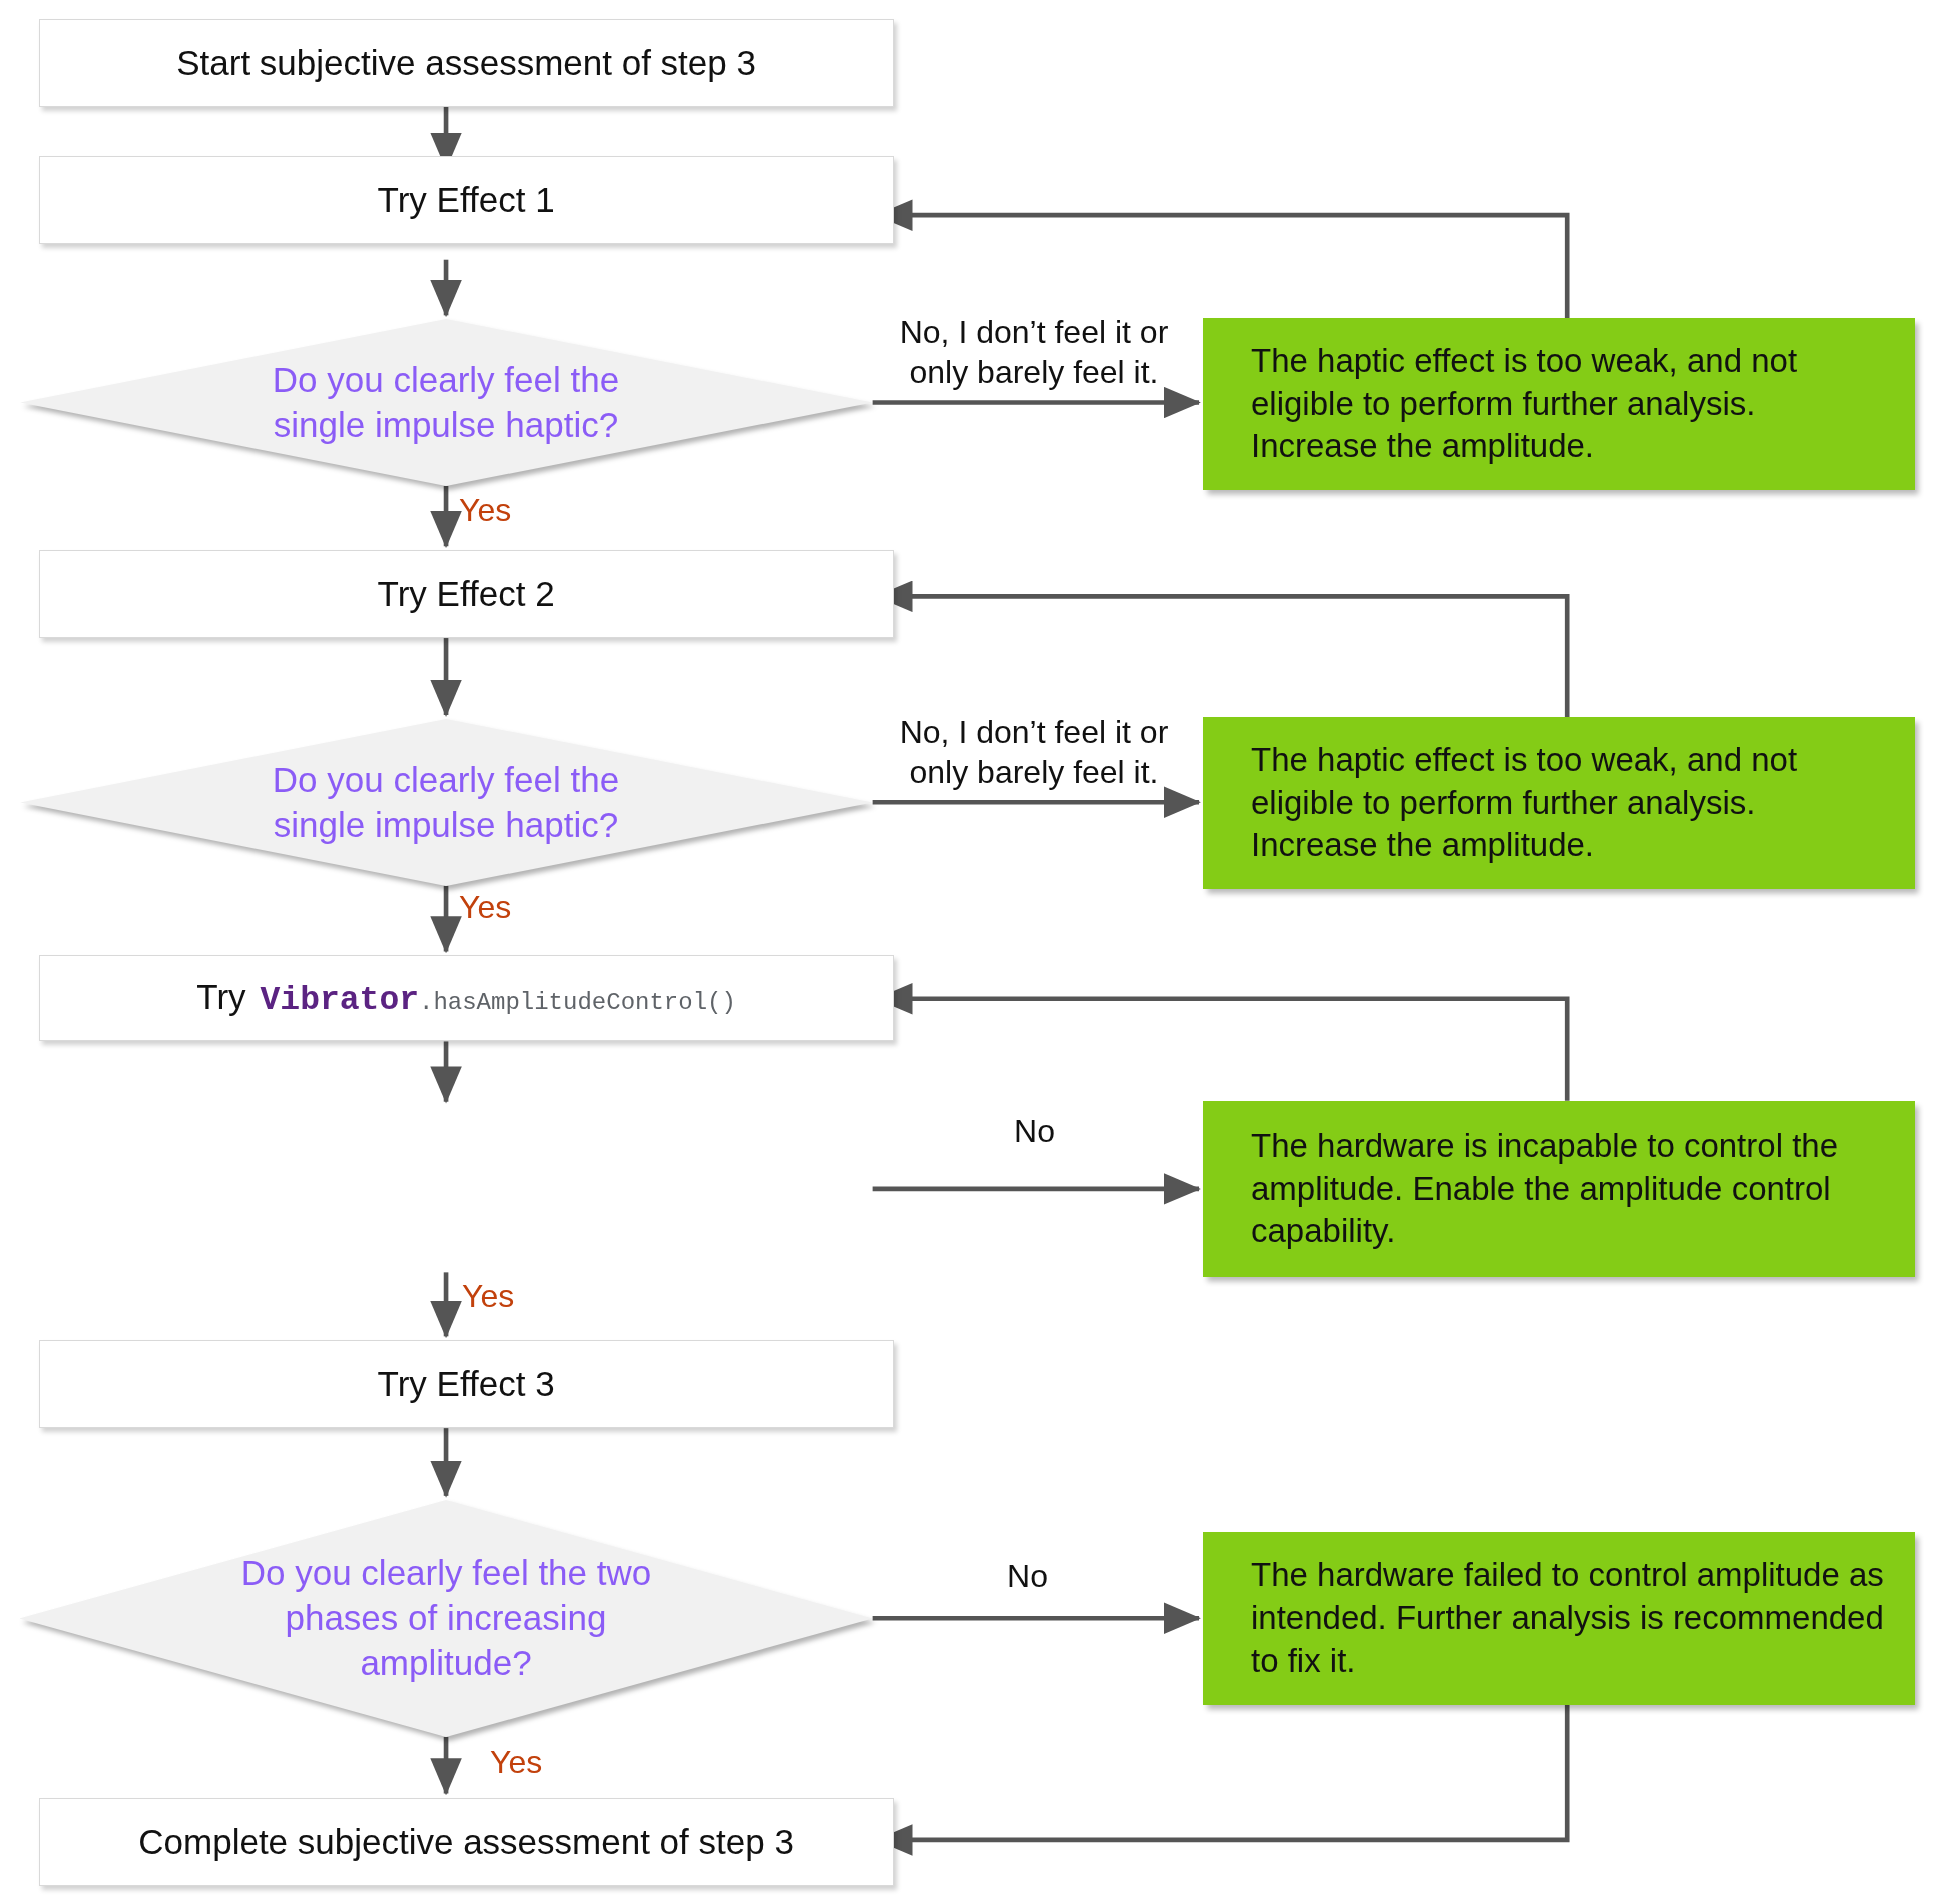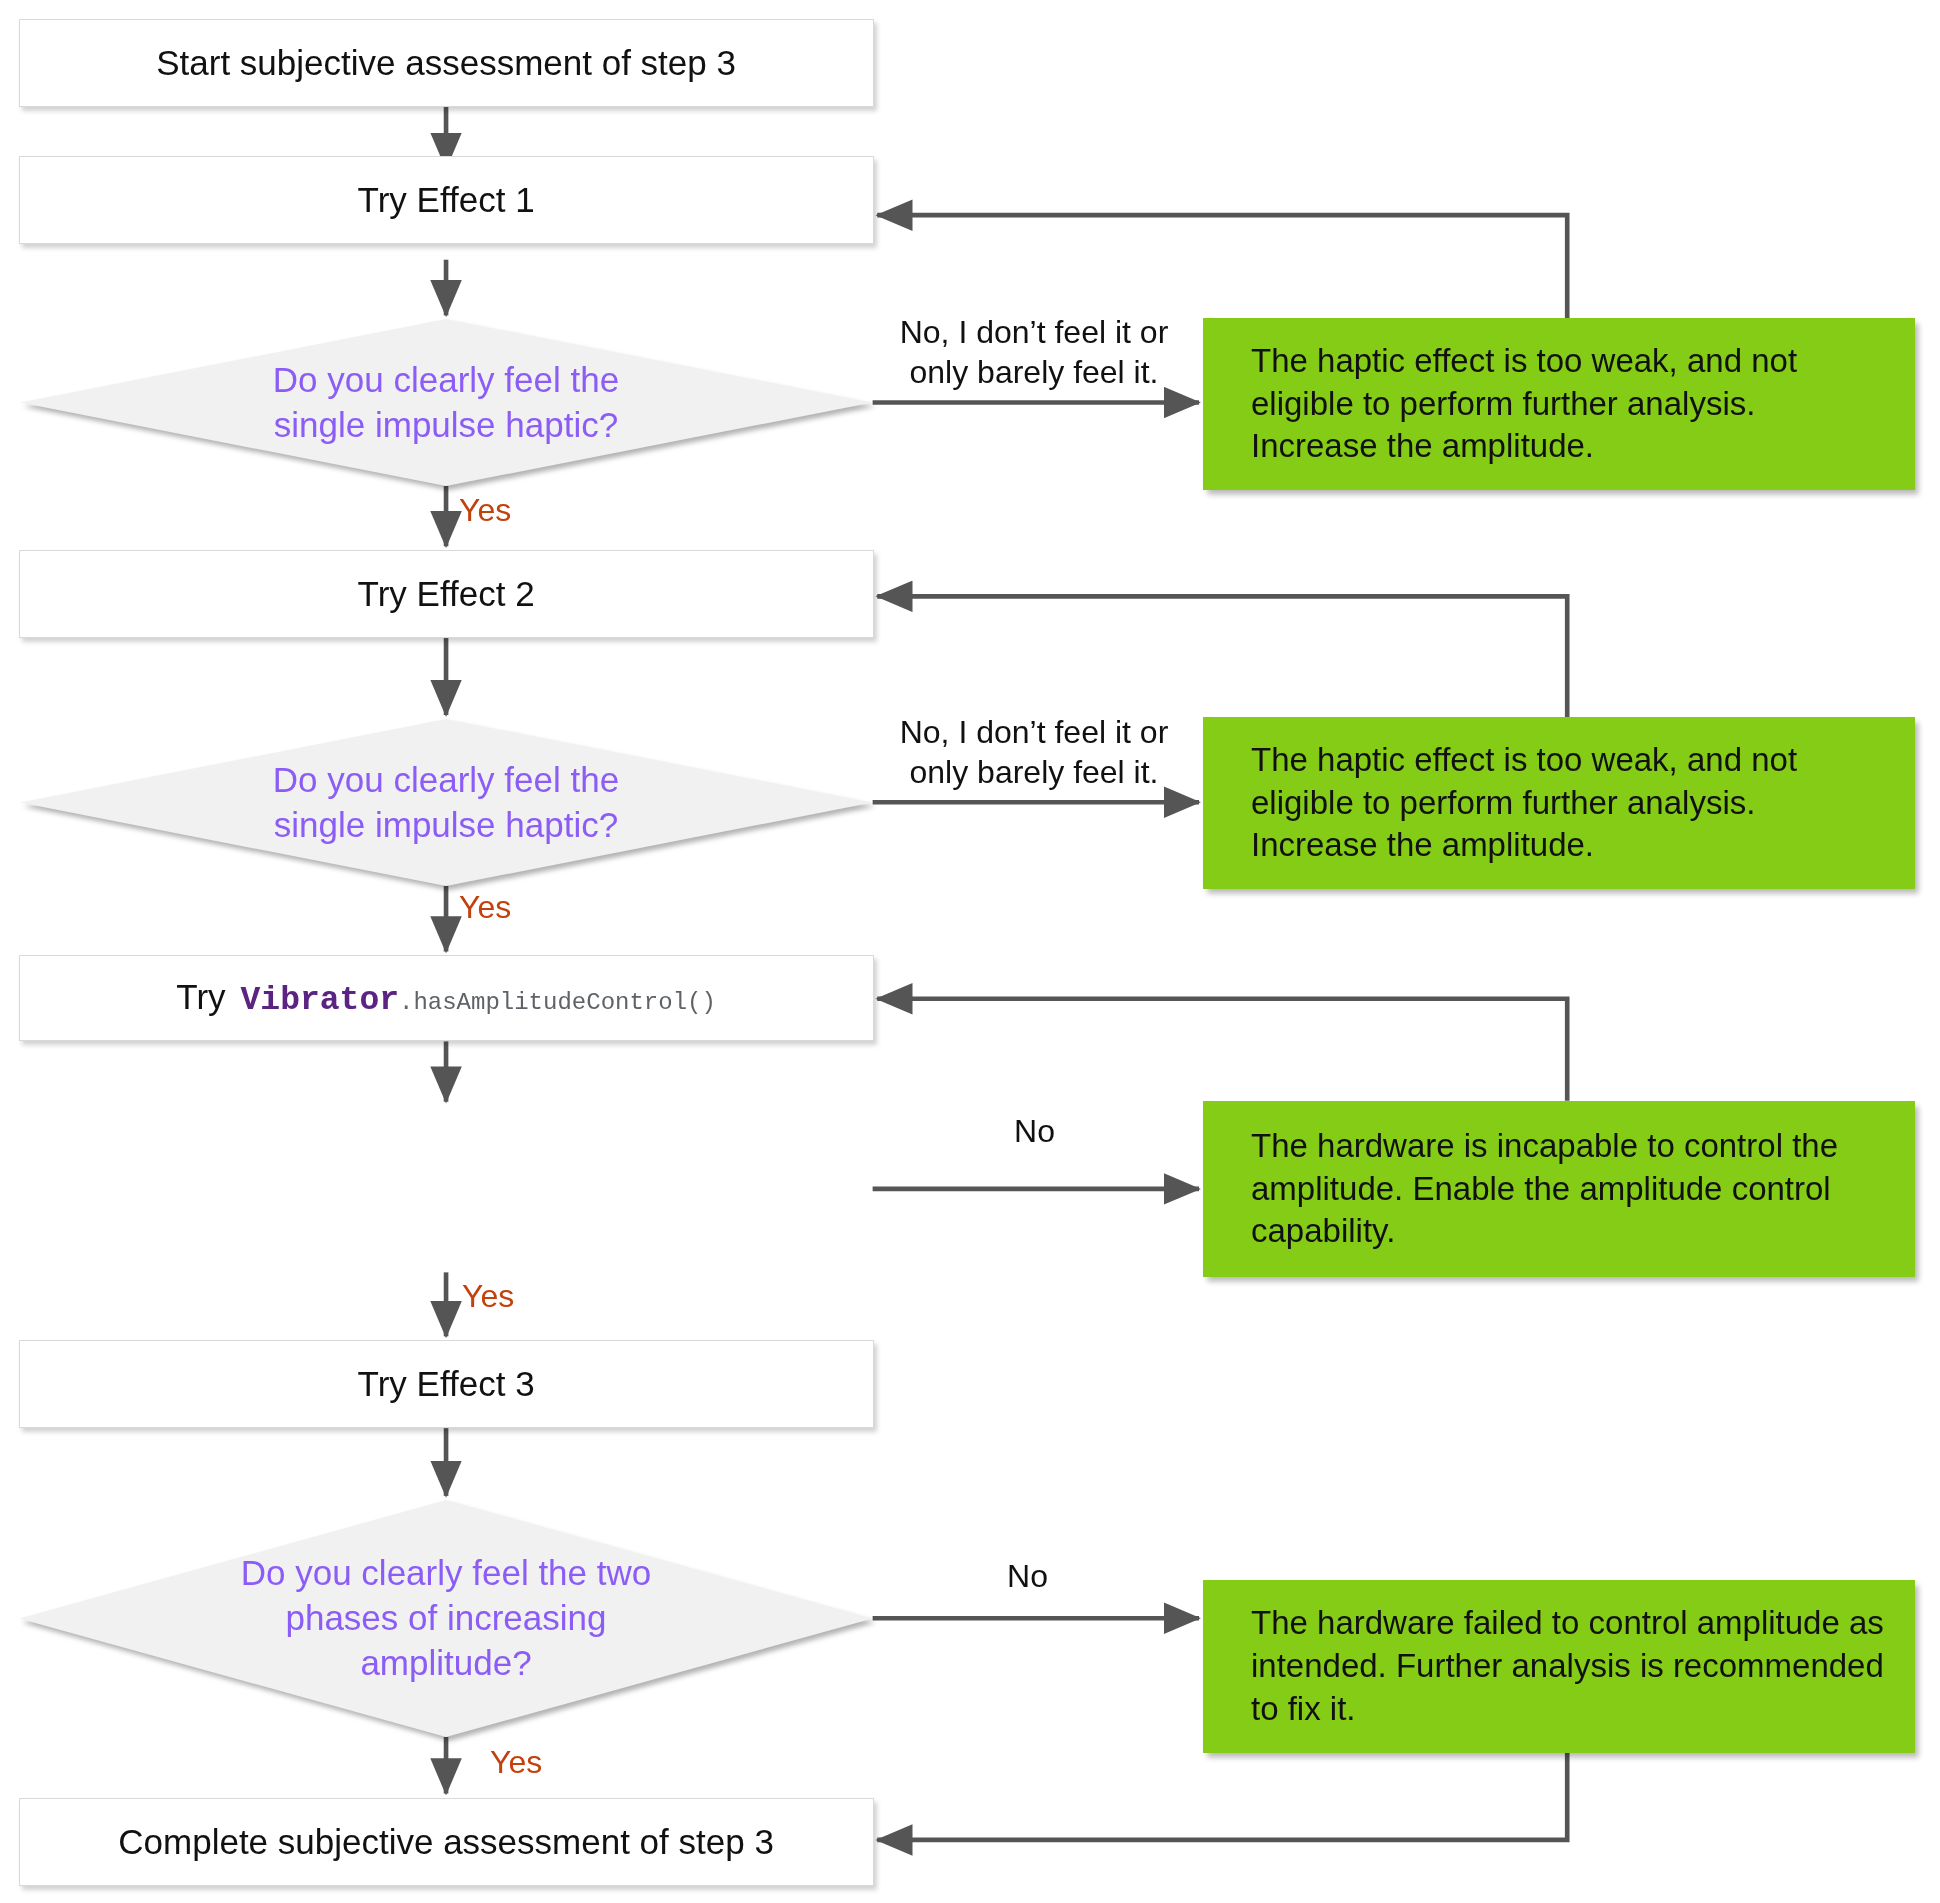--- a/index.html
+++ b/index.html
@@ -22,20 +22,21 @@
     box-sizing: border-box;
     background: #ffffff;
     border: 0.9px solid #d9d9d9;
     box-shadow: 2.8px 3.7px 4.6px rgba(0,0,0,0.18);
     display: flex;
     align-items: center;
     justify-content: center;
     font-size: 35px;
     text-align: center;
     color: #111111;
+    margin-left: 20px;
   }
   .diamond-wrap {
     position: absolute;
     filter: drop-shadow(3.7px 4.6px 2.8px rgba(0,0,0,0.30));
   }
   .diamond {
     width: 100%;
     height: 100%;
     background: #f1f1f1;
     clip-path: polygon(50% 0, 100% 50%, 50% 100%, 0 50%);
@@ -174,21 +175,21 @@
 Increase the amplitude.</div>
 
   <div class="warning" style="top:717px; height:172px;">The haptic effect is too weak, and not
 eligible to perform further analysis.
 Increase the amplitude.</div>
 
   <div class="warning" style="top:1101px; height:176px;">The hardware is incapable to control the
 amplitude. Enable the amplitude control
 capability.</div>
 
-  <div class="warning" style="top:1580px; height:173px;">The hardware failed to control amplitude as
+  <div class="warning" style="top:1532px; height:173px;">The hardware failed to control amplitude as
 intended. Further analysis is recommended
 to fix it.</div>
 
   <div class="side-label" style="left:881px; top:312px; width:306px;">No, I don’t feel it or
 only barely feel it.</div>
 
   <div class="side-label" style="left:881px; top:712px; width:306px;">No, I don’t feel it or
 only barely feel it.</div>
 
   <div class="side-label" style="left:979px; top:1111px; width:111px;">No</div>

